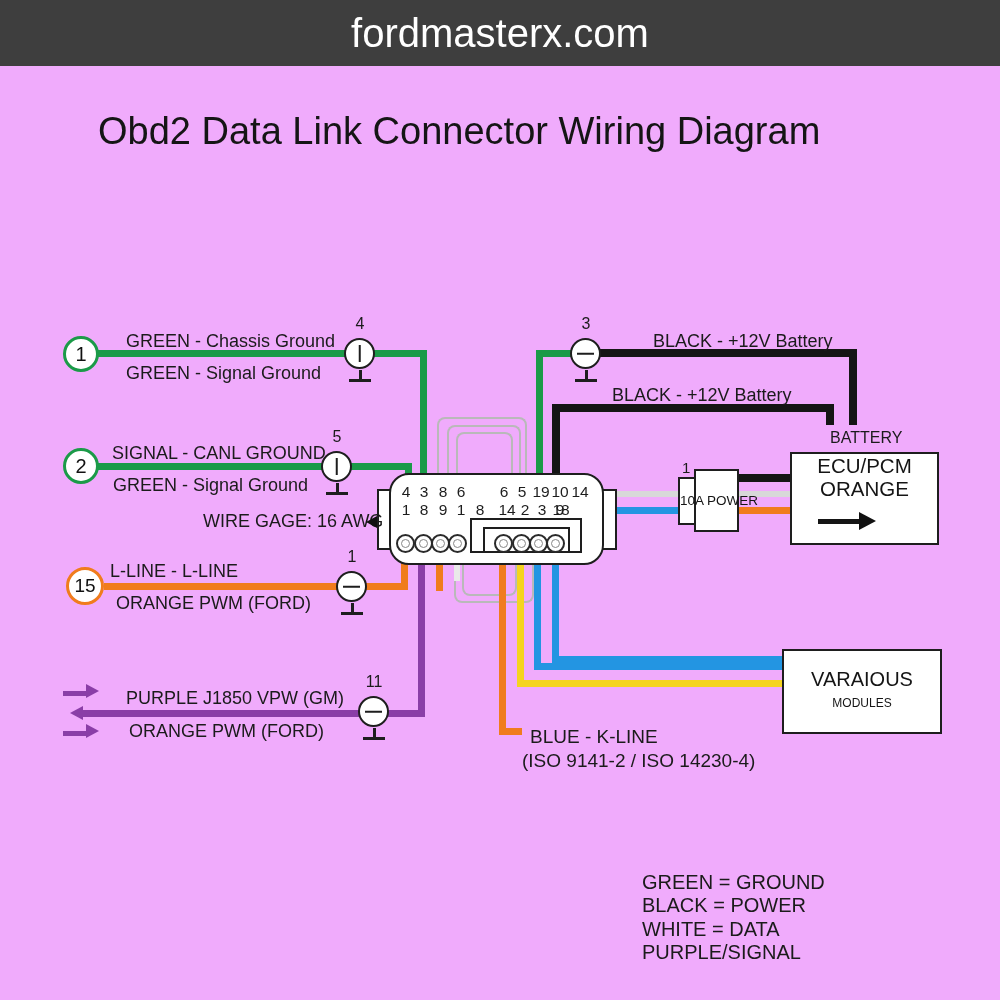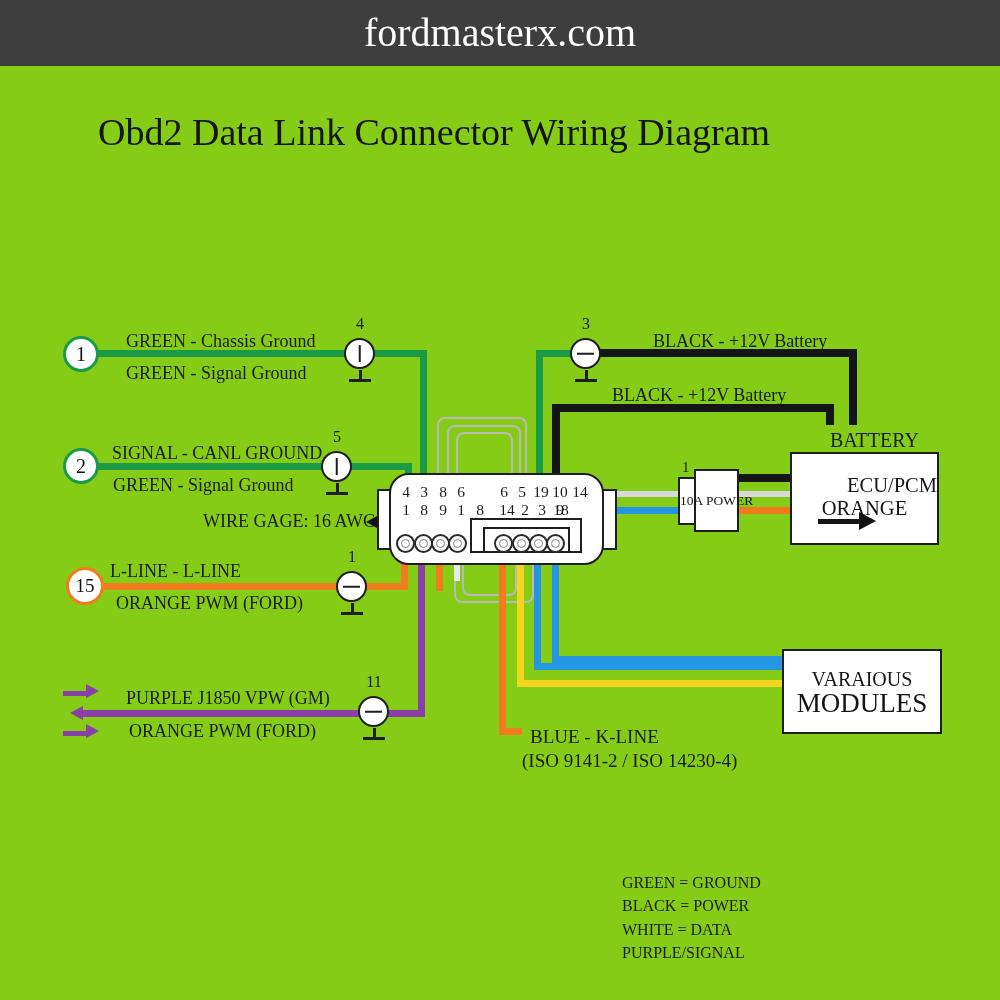--- a/index.html
+++ b/index.html
@@ -1,17 +1,17 @@
 <!DOCTYPE html>
 <html><head>
 <meta charset="utf-8">
 <style>
   html,body{margin:0;padding:0;background:#fff;}
-  .canvas{position:relative;width:1000px;height:1000px;background:#84cc16;overflow:hidden;
-          font-family:Liberation Serif, serif;color:#1b1b1b;}
+  .canvas{position:relative;width:1000px;height:1000px;background:#f0abfc;overflow:hidden;
+          font-family:Liberation Sans, sans-serif;color:#1b1b1b;}
   
   .sitebar{position:absolute;left:0;top:0;width:1000px;height:66px;background:#3e3e3e;
            color:#fff;font-size:40px;line-height:66px;text-align:center;}
   .title{position:absolute;left:98px;top:110px;font-size:38px;font-weight:400;color:#151515;
          letter-spacing:0px;white-space:nowrap;}
   
   .wire{position:absolute;}
   .c-green{background:#1b9a48;} .c-black{background:#151515;} .c-orange{background:#f07c1d;}
   .c-purple{background:#8a3ea7;} .c-blue{background:#2395e2;} .c-yellow{background:#f5d41f;}
   .c-gray{background:#d8d8d8;} .c-white{background:#e9e9e9;}
@@ -42,21 +42,21 @@
   .innrect{position:absolute;border:2px solid #1e1e1e;}
   .pinnum{position:absolute;transform:translateX(-50%);font-size:15.5px;color:#1d1d1d;}
   .pin{position:absolute;width:15px;height:15px;border:2px solid #2a2a2a;border-radius:50%;background:#fff;}
   .pin::after{content:'';position:absolute;inset:3px;border:1.5px solid #888;border-radius:50%;}
   
   .tri{position:absolute;width:0;height:0;}
   
   .box{position:absolute;background:#fff;border:2.5px solid #1e1e1e;text-align:center;
        font-size:20.5px;color:#151515;}
   .fuse-lbl{position:absolute;font-size:13.5px;white-space:nowrap;color:#151515;}
-  .legend{position:absolute;left:622px;top:871px;font-size:16px;line-height:23.3px;color:#1b1b1b;}
+  .legend{position:absolute;left:642px;top:871px;font-size:20px;line-height:23.3px;color:#1b1b1b;}
 </style>
 </head>
 <body>
 
 <div class="canvas">
 
   <div class="sitebar">
     <span>fordmasterx.com</span>
   </div>
 
@@ -187,39 +187,39 @@
   <div class="lbl" style="left:112px;top:443px;">SIGNAL - CANL GROUND</div>
   <div class="lbl" style="left:113px;top:475px;">GREEN - Signal Ground</div>
   <div class="lbl" style="left:203px;top:511px;">WIRE GAGE: 16 AWG</div>
   <div class="tri" style="left:366px;top:516px;border-right:11px solid #111;border-top:6px solid transparent;border-bottom:6px solid transparent;"></div>
   <div class="lbl" style="left:110px;top:561px;">L-LINE - L-LINE</div>
   <div class="lbl" style="left:116px;top:593px;">ORANGE PWM (FORD)</div>
   <div class="lbl" style="left:126px;top:688px;">PURPLE J1850 VPW (GM)</div>
   <div class="lbl" style="left:129px;top:721px;">ORANGE PWM (FORD)</div>
   <div class="lbl" style="left:653px;top:331px;">BLACK - +12V Battery</div>
   <div class="lbl" style="left:612px;top:385px;">BLACK - +12V Battery</div>
-  <div class="lbl" style="left:830px;top:429px;font-size:20px;">BATTERY</div>
+  <div class="lbl" style="left:830px;top:429px;font-size:16px;">BATTERY</div>
   <div class="lbl" style="left:530px;top:726px;font-size:19px;">BLUE - K-LINE</div>
   <div class="lbl" style="left:522px;top:750px;font-size:19px;">(ISO 9141-2 / ISO 14230-4)</div>
 
   <div class="tab" style="left:678px;top:477px;width:18px;height:44px;"></div>
   <div class="tab" style="left:694px;top:469px;width:41px;height:59px;"></div>
   <div class="fuse-lbl" style="left:680px;top:493px;">10A POWER</div>
   <div class="lbl" style="left:682px;top:459px;font-size:15px;">1</div>
 
   <div class="box" style="left:790px;top:452px;width:145px;height:89px;padding-top:0;">
-    <div style="margin-top:20px;line-height:23px;text-align:right;">ECU/PCM</div>
+    <div style="line-height:23px;">ECU/PCM</div>
     <div style="line-height:23px;">ORANGE</div>
   </div>
   <div class="wire c-black" style="left:818px;top:519px;width:43px;height:5px;"></div>
   <div class="tri" style="left:859px;top:512px;border-left:17px solid #111;border-top:9px solid transparent;border-bottom:9px solid transparent;"></div>
 
   <div class="box" style="left:782px;top:649px;width:156px;height:81px;">
     <div style="margin-top:16px;line-height:24px;font-size:20px;">VARAIOUS</div>
-    <div style="line-height:24px;font-size:27px;text-align:center;">MODULES</div>
+    <div style="line-height:24px;font-size:12px;text-align:center;">MODULES</div>
   </div>
 
   <div class="legend">
     <div>GREEN = GROUND</div>
     <div>BLACK = POWER</div>
     <div>WHITE = DATA</div>
     <div>PURPLE/SIGNAL</div>
   </div>
 
 </div>

